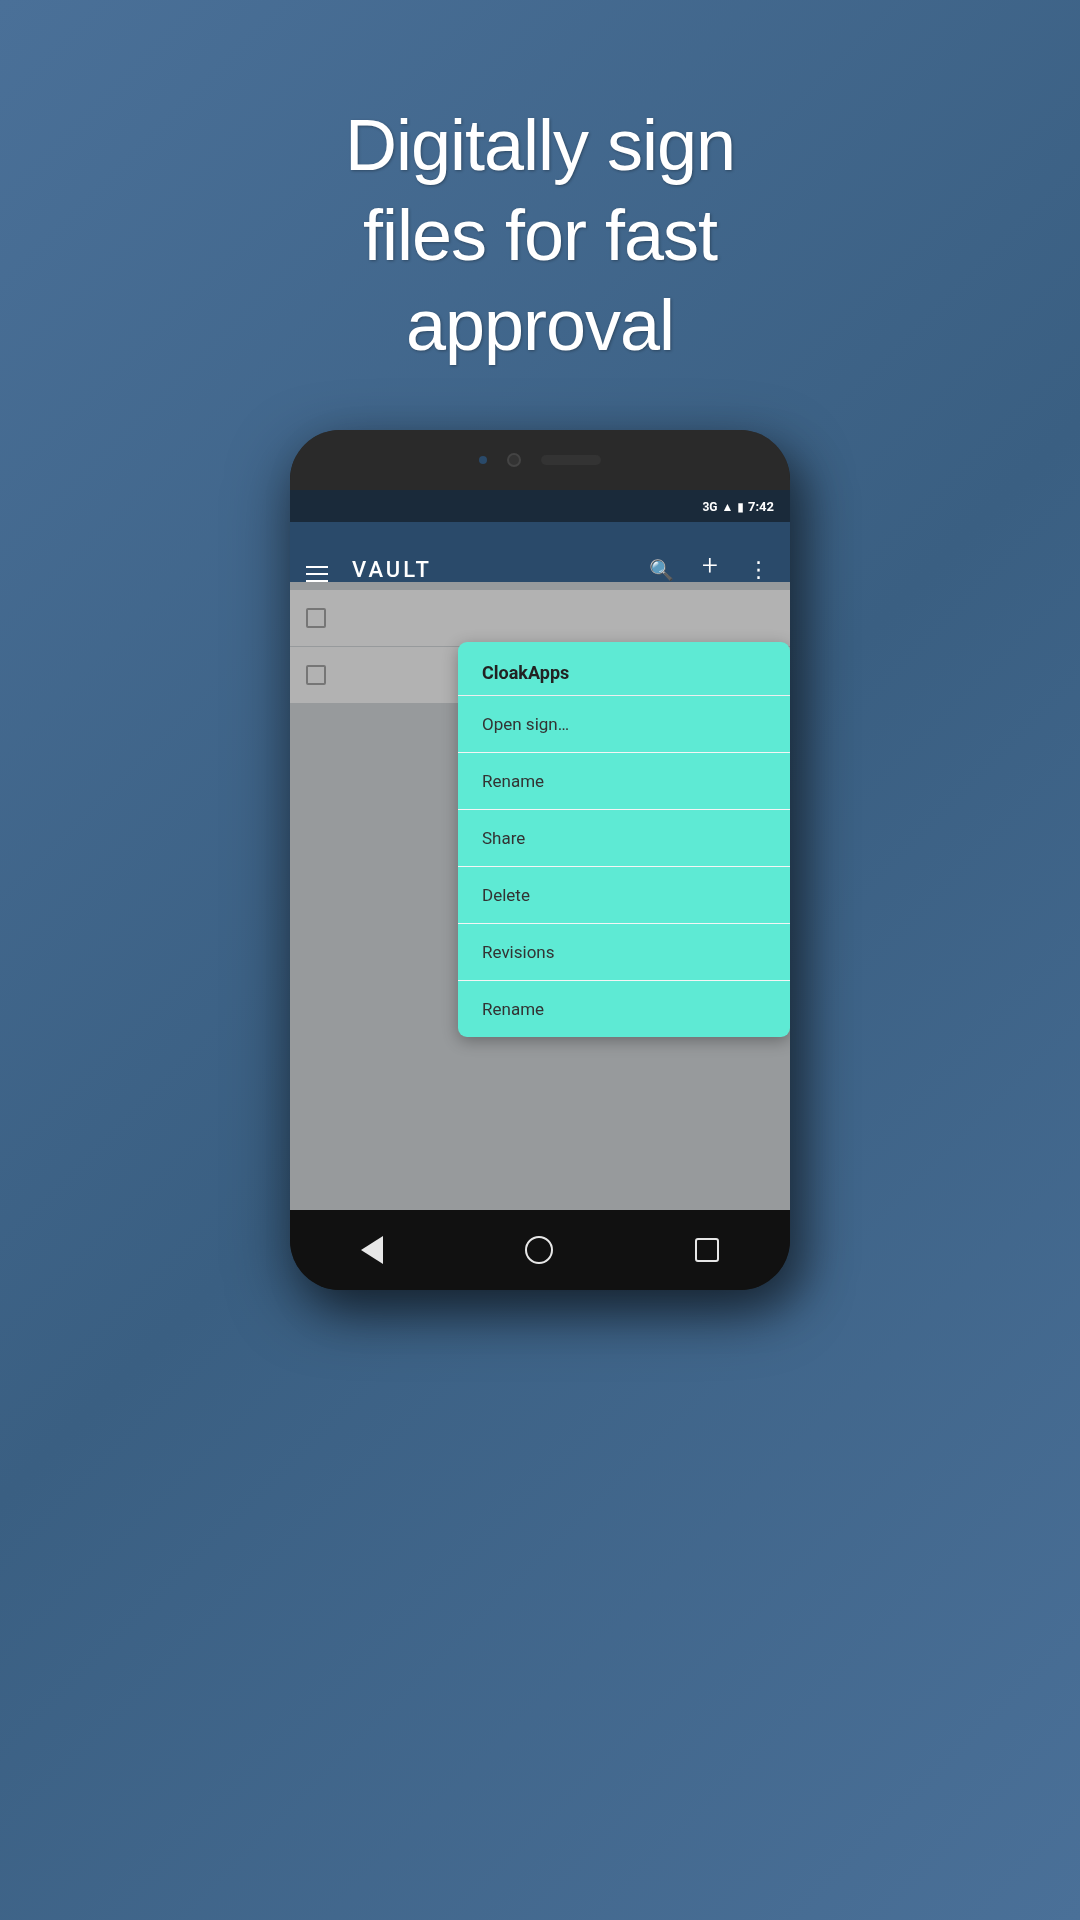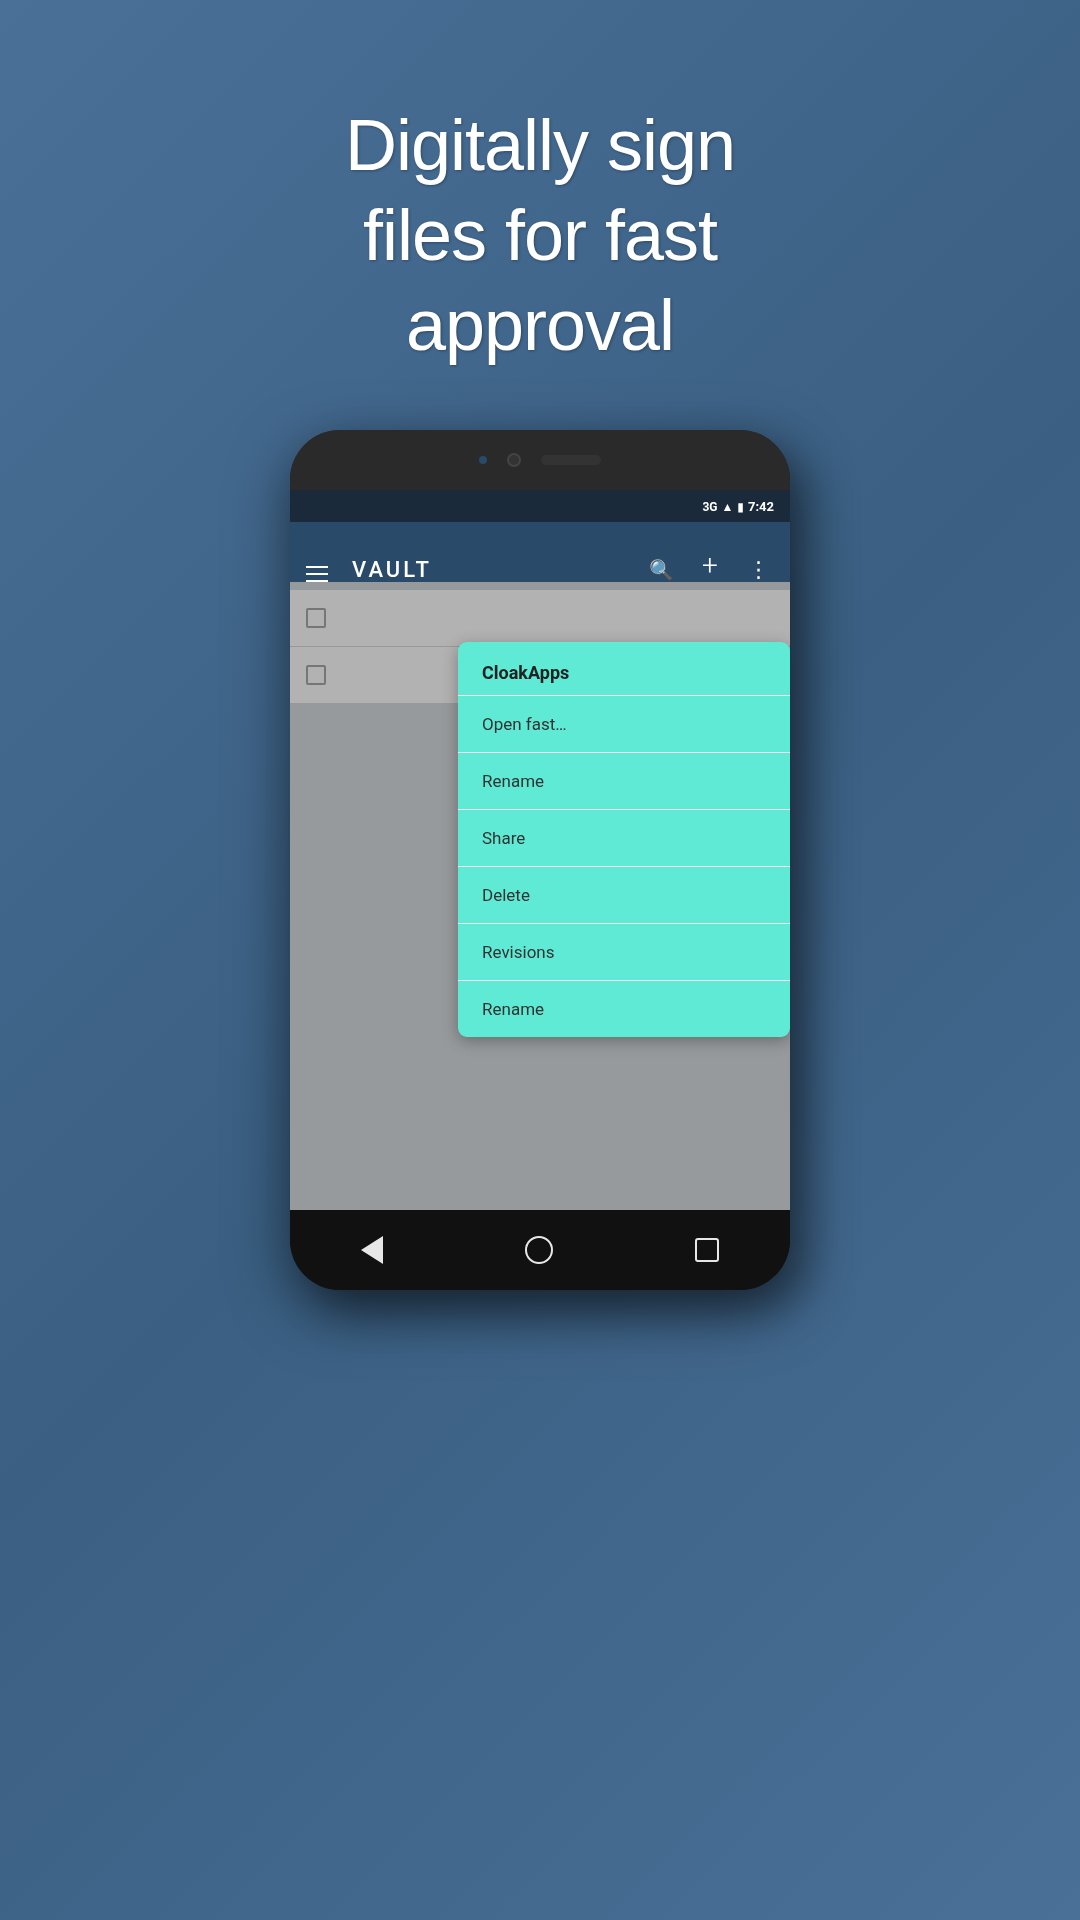--- a/index.html
+++ b/index.html
@@ -341,21 +341,21 @@
         <div class="list-item-row">
           <div class="checkbox"></div>
         </div>
         <div class="list-item-row">
           <div class="checkbox"></div>
         </div>
 
         <div class="dialog-overlay">
           <div class="context-menu">
             <div class="menu-title">CloakApps</div>
-            <div class="menu-item">Open fast…</div>
+            <div class="menu-item">Open sign…</div>
             <div class="menu-item">Rename</div>
             <div class="menu-item">Share</div>
             <div class="menu-item">Delete</div>
             <div class="menu-item">Revisions</div>
             <div class="menu-item">Rename</div>
           </div>
         </div>
       </div>
     </div>
 

